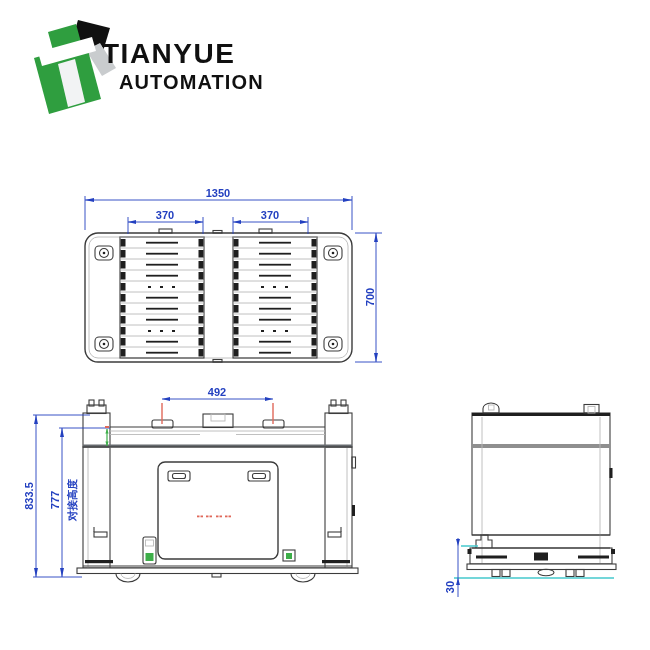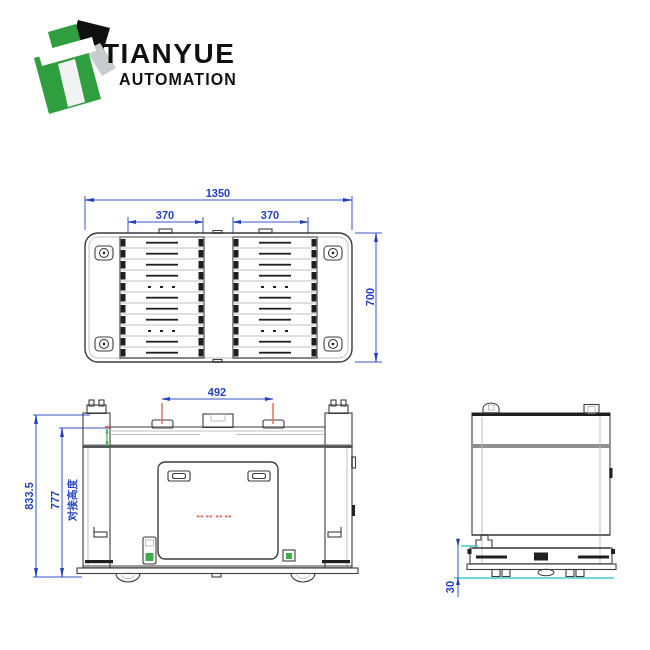--- a/index.html
+++ b/index.html
@@ -8,21 +8,21 @@
     --logo_green:#2f9e3f; --logo_black:#101010; --logo_gray:#c9ccce;
     --band_gray:#8f8f8f; --text:#101010;
   }
   html,body{margin:0;padding:0;}
   body{width:650px;height:650px;background:#ffffff;position:relative;overflow:hidden;
        font-family:"Liberation Sans",sans-serif;}
   .logo-wrap{position:absolute;left:0;top:0;width:400px;height:130px;}
   .logo-mark{position:absolute;left:28px;top:16px;}
   .logo-title{position:absolute;left:102px;top:38px;font-weight:bold;font-size:28px;
               letter-spacing:1.5px;color:var(--logo_black);}
-  .logo-sub{position:absolute;left:119px;top:71px;font-weight:bold;font-size:16px;
+  .logo-sub{position:absolute;left:119px;top:71px;font-weight:bold;font-size:20px;
             letter-spacing:1.1px;color:var(--logo_black);}
   svg{position:absolute;left:0;top:0;}
   .ln{stroke:var(--outline);fill:none;stroke-width:1.1;}
   .lnt{stroke:var(--outline);fill:none;stroke-width:1.4;}
   .lnw{stroke:var(--outline);fill:#ffffff;stroke-width:1.1;}
   .lt{stroke:var(--light_line);fill:none;stroke-width:0.9;}
   .blk{fill:var(--dark_fill);}
   .gray6{fill:#666a6e;}
   .band{fill:var(--band_gray);}
   .dim{stroke:var(--dimension);fill:none;stroke-width:0.9;}

